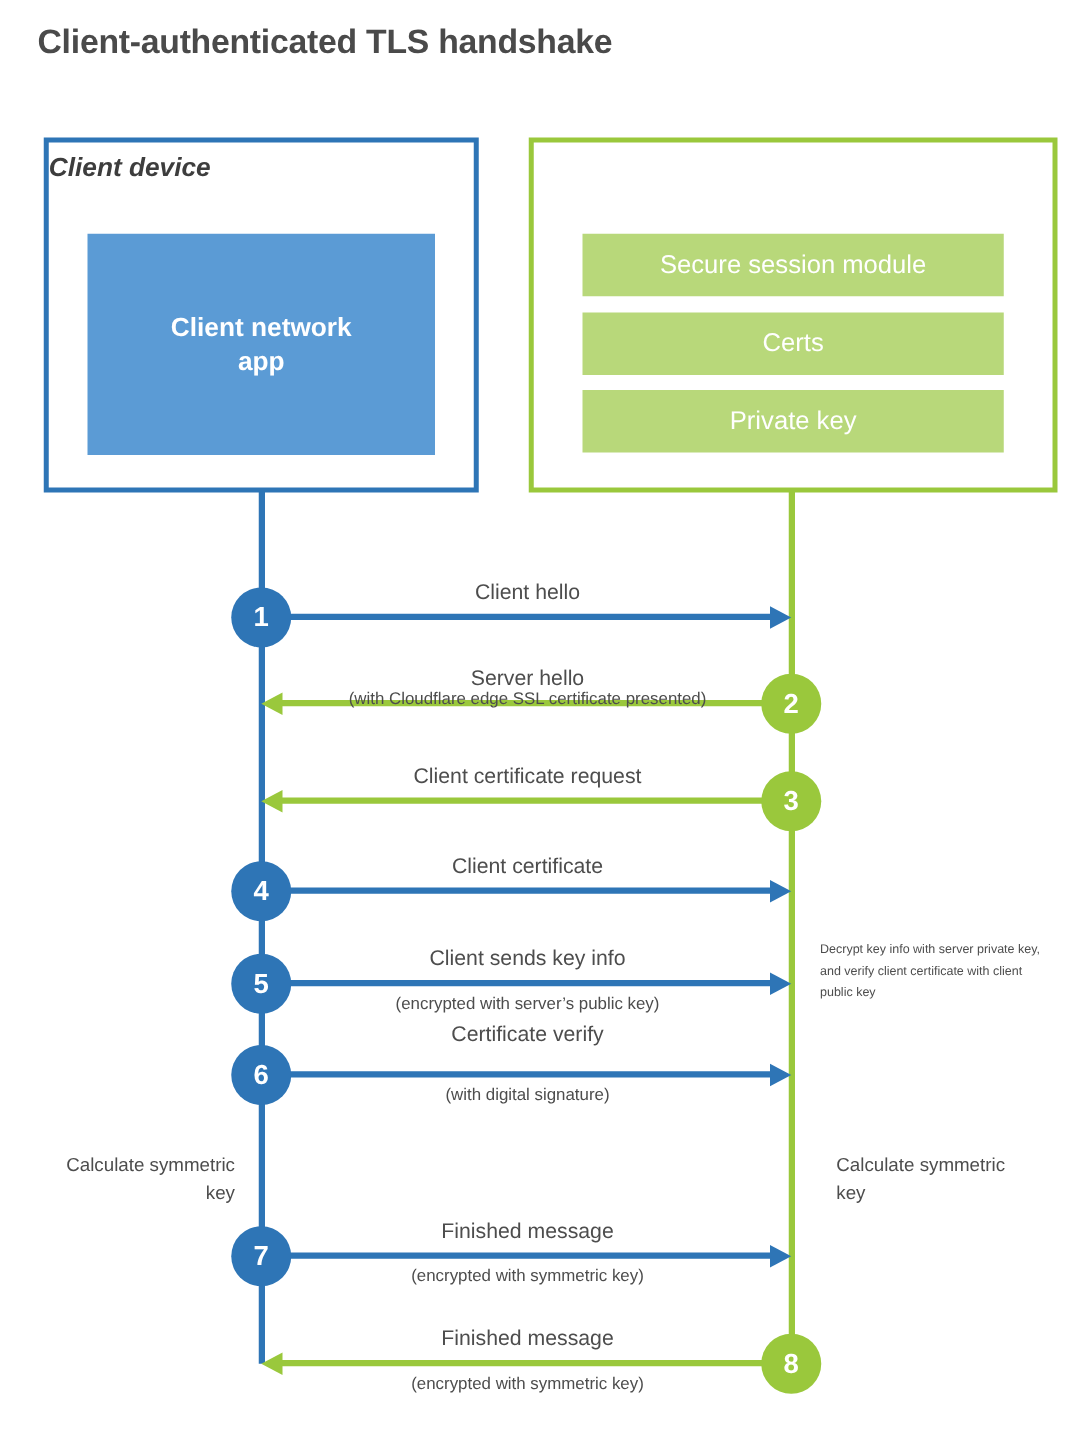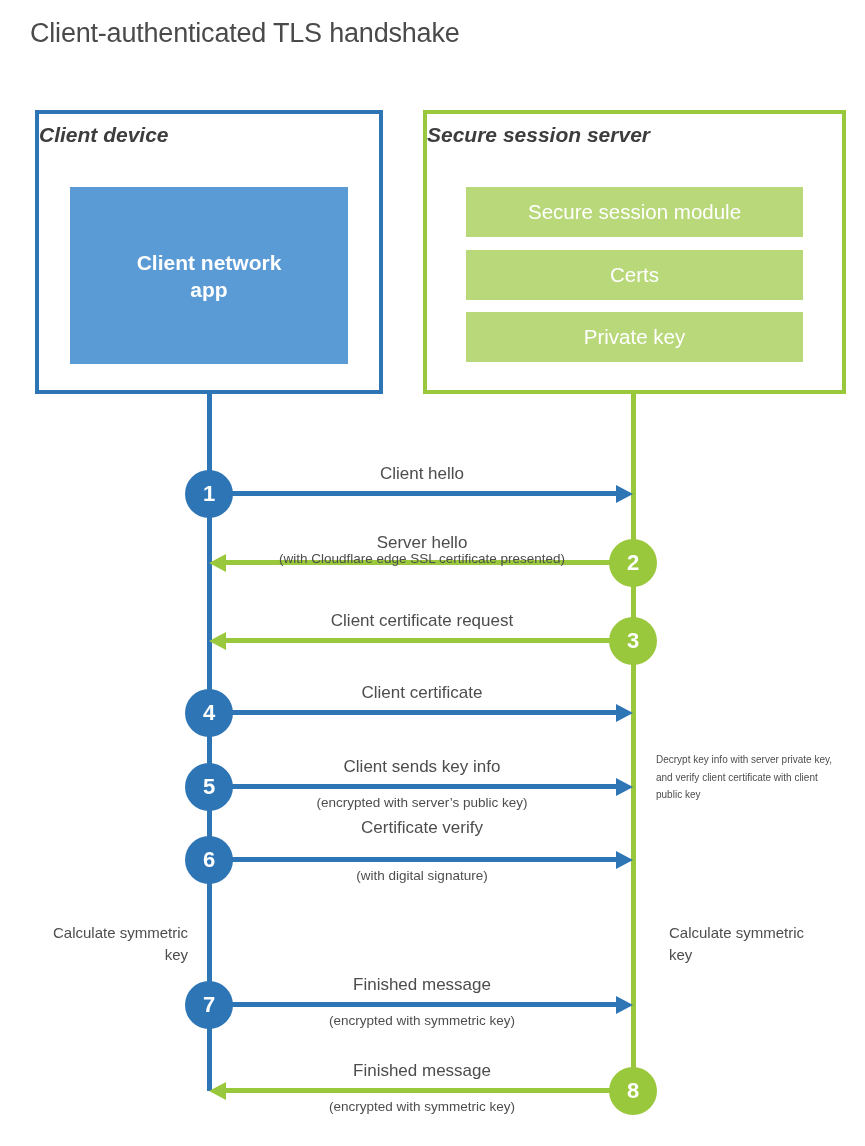--- a/index.html
+++ b/index.html
@@ -17,21 +17,21 @@
     position: relative;
     width: 865px;
     height: 1146px;
     background: #ffffff;
     overflow: hidden;
   }
   .page-title {
     position: absolute;
     left: 30px; top: 18px;
     font-size: 27px;
-    font-weight: 400;
+    font-weight: 700;
     color: #4a4a4a;
     letter-spacing: -0.2px;
   }
   
   .actor-box {
     position: absolute;
     top: 110px;
     height: 284px;
     background: #ffffff;
   }
@@ -143,21 +143,20 @@
   <div class="page-title">Client-authenticated TLS handshake</div>
 
   <div class="actor-box client">
     <div class="actor-title">Client device</div>
     <div class="client-app">
       <div class="client-app-label">Client network app</div>
     </div>
   </div>
 
   <div class="actor-box server">
-    <div class="actor-title">Secure session server</div>
     <div class="module-bar m0">Secure session module</div>
     <div class="module-bar m1">Certs</div>
     <div class="module-bar m2">Private key</div>
   </div>
 
   <div class="lifeline blue"></div>
   <div class="lifeline green"></div>
 
   <div class="hline blue" style="left:211px; top:491px; width:406px;"></div>
   <div class="head to-right" style="left:616px; top:485px;"></div>

